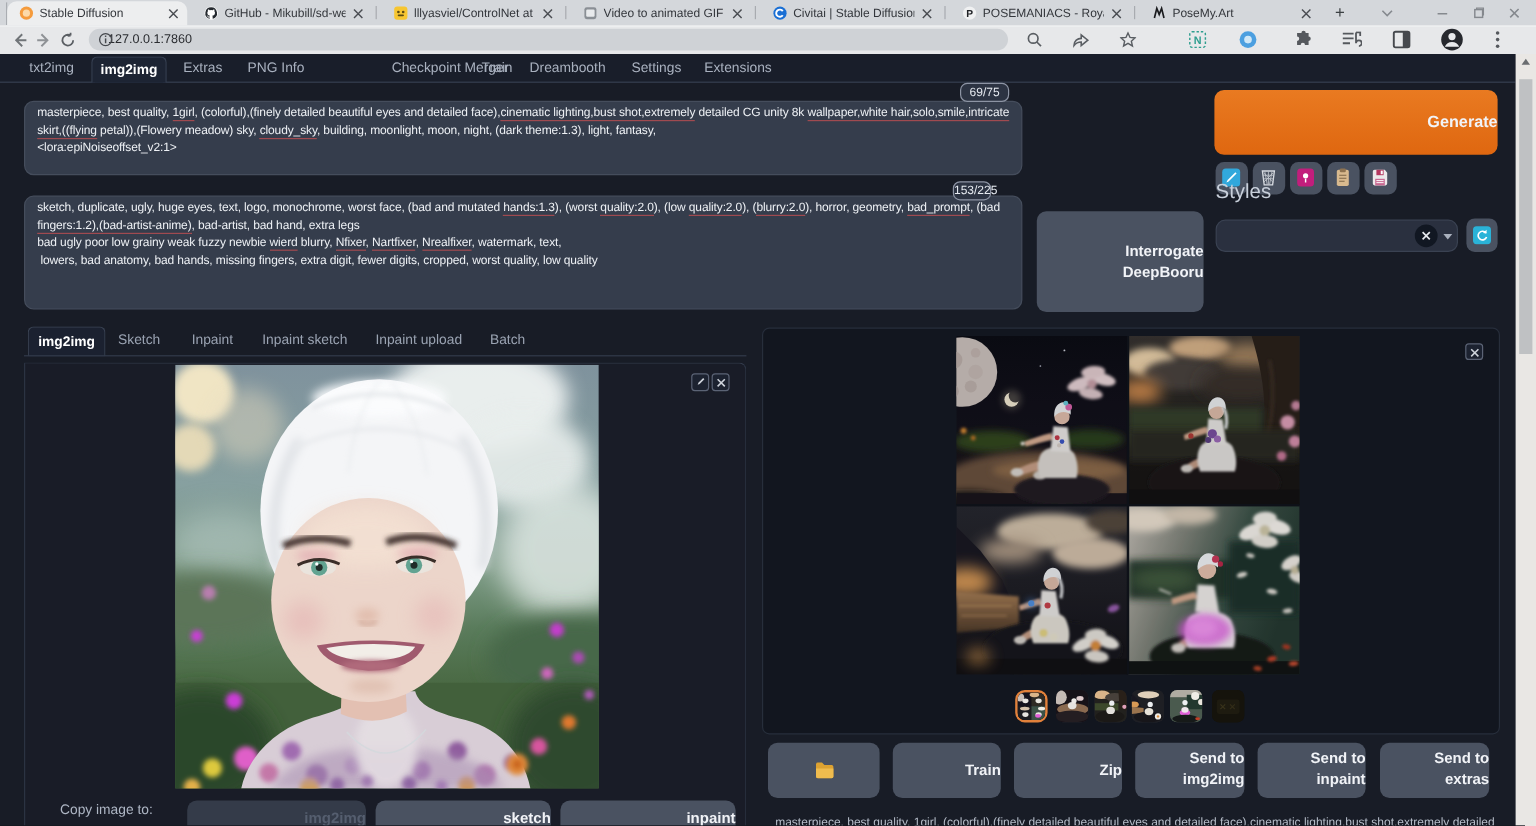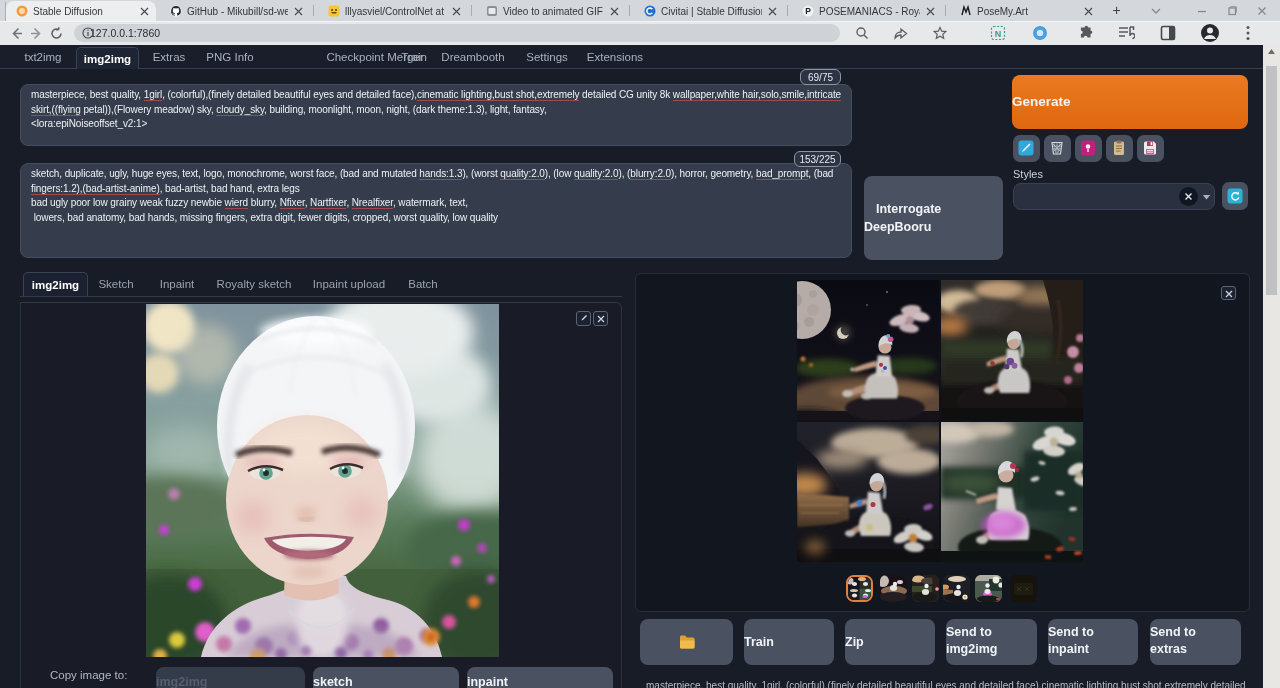--- a/index.html
+++ b/index.html
@@ -23,21 +23,21 @@
   #app > div, #app > svg, #appnav > div, .gbtn > svg, .gbtn > span, .sq > svg, .dd > div, .dd > svg, .rbtn > svg { position:absolute; }
   #appnav { left:0; top:0; width:1263px; height:24px; background:#191e2a; border-bottom:1px solid #363f50; }
   .anav { top:0; height:24px; line-height:24px; font-size:11.5px; color:#a9b1bf; text-align:center; }
   .anavsel { top:2px; height:22px; line-height:22px; font-size:11.5px; color:#fff; font-weight:bold; text-align:center; background:#1d2433; border:1px solid #3a4456; border-bottom:none; border-radius:5px 5px 0 0; }
 
   .ta { left:20px; width:832px; background:#353d4c; border:1px solid #454d5c; border-radius:8px; color:#eef1f5; font-size:10px; padding:3px 10px; }
   .ta .ln { position:relative; white-space:nowrap; height:14.5px; line-height:14.5px; letter-spacing:-0.1px; }
   .badge { background:#2c3342; border:1px solid #8d94a4; border-radius:6px; color:#e6eaf0; font-size:10px; text-align:center; }
   u.sp { text-decoration:none; border-bottom:1px solid #a04a50; }
 
-  .gbtn { background:#4a5261; border-radius:8px; color:#f1f3f7; font-weight:bold; font-size:12.5px; text-align:left; }
+  .gbtn { background:#4a5261; border-radius:8px; color:#f1f3f7; font-weight:bold; font-size:12.5px; text-align:right; }
   .mini { top:90px; width:27px; height:27px; background:#4a5261; border-radius:7px; }
   .icimg { position:absolute; left:5px; top:5px; width:16px; height:16px; }
 
   .ltab { top:227px; height:25px; line-height:25px; font-size:11.5px; color:#9aa3b2; text-align:center; }
   .sq { border:1px solid #5b6375; border-radius:3px; color:#ccd1da; text-align:center; background:#1c2230; }
   .thumb { top:530px; width:27px; height:27px; border-radius:6px; overflow:hidden; background:#23242c; }
 
   #scroll { left:1263px; top:45px; width:17px; height:643px; background:#e9e7e4; }
   #sthumb { left:1266px; top:66px; width:11px; height:229px; background:#bfc1c3; }
 </style>
@@ -217,21 +217,21 @@
       <div class="ln">&lt;lora:epiNoiseoffset_v2:1&gt;</div>
     </div>
     <div class="badge" style="left:800px;top:24px;width:41px;height:16px;line-height:15px;">69/75</div>
 
     <div class="ta" style="top:118px;height:95px;">
       <div class="ln">sketch, duplicate, ugly, huge eyes, text, logo, monochrome, worst face, (bad and mutated <u class="sp">hands:1.3</u>), (worst <u class="sp">quality:2.0</u>), (low <u class="sp">quality:2.0</u>), (<u class="sp">blurry:2.0</u>), horror, geometry, <u class="sp">bad_prompt</u>, (bad</div>
       <div class="ln"><u class="sp">fingers:1.2),(bad-artist-anime)</u>, bad-artist, bad hand, extra legs</div>
       <div class="ln">bad ugly poor low grainy weak fuzzy newbie <u class="sp">wierd</u> blurry, <u class="sp">Nfixer</u>, <u class="sp">Nartfixer</u>, <u class="sp">Nrealfixer</u>, watermark, text,</div>
       <div class="ln">&nbsp;lowers, bad anatomy, bad hands, missing fingers, extra digit, fewer digits, cropped, worst quality, low quality</div>
     </div>
-    <div class="badge" style="left:794px;top:106px;width:47px;height:16px;line-height:15px;">153/225</div>
+    <div class="badge" style="left:794px;top:106px;width:32px;height:16px;line-height:15px;">153/225</div>
     <div class="gbtn" style="left:864px;top:131px;width:139px;height:84px;">
         <span style="position:absolute;left:0;right:0;top:26px;padding-left:12px;">Interrogate</span>
         <span style="position:absolute;left:0;right:0;top:44px;">DeepBooru</span>
       </div>
 
     <div class="gbtn" style="left:1012px;top:30px;width:236px;height:54px;line-height:54px;background:linear-gradient(#e97a21,#df6710);font-size:13.5px;">Generate</div>
 
     <div class="mini" style="left:1013px;">
       <svg class="icimg" viewBox="0 0 16 16">
           <rect x="0.5" y="0.5" width="15" height="15" rx="3" fill="#31a8dc"></rect>
@@ -261,42 +261,42 @@
     <div class="mini" style="left:1137px;">
       <svg class="icimg" viewBox="0 0 16 16">
           <path d="M2 3 a1.5 1.5 0 0 1 1.5-1.5 H12 L14 4 V13 a1.5 1.5 0 0 1 -1.5 1.5 H3.5 A1.5 1.5 0 0 1 2 13 Z" fill="#ece9ea"></path>
           <rect x="5" y="1.5" width="6" height="4.5" fill="#b4375f"></rect>
           <rect x="8.6" y="2.2" width="1.7" height="3" fill="#fff"></rect>
           <rect x="4" y="9" width="8" height="5.5" fill="#c96a92"></rect>
           <path d="M5 10.5 H11 M5 12.2 H11" stroke="#fff" stroke-width="0.8"></path>
         </svg>
     </div>
 
-    <div style="left:1013px;top:123px;font-size:11px;color:#c9d0db;">Styles</div>
+    <div style="left:1013px;top:105px;font-size:17px;color:#c9d0db;">Styles</div>
     <div class="dd" style="left:1013px;top:138px;width:202px;height:27px;background:#2a303f;border:1px solid #3a4252;border-radius:8px;">
       <div style="left:165px;top:3px;width:19px;height:19px;border-radius:50%;background:#111722;">
           <svg style="position:absolute;left:5px;top:5px" width="9" height="9" viewBox="0 0 9 9">
             <path d="M1.5 1.5 L7.5 7.5 M7.5 1.5 L1.5 7.5" stroke="#e6e9ee" stroke-width="1.4"></path>
           </svg>
         </div>
       <svg style="left:188px;top:10px" width="9" height="7" viewBox="0 0 9 7">
           <path d="M0.8 1 L4.5 5.5 L8.2 1 Z" fill="#aab1bd"></path>
         </svg>
     </div>
     <div class="rbtn" style="left:1222px;top:137px;width:26px;height:28px;background:#4a5261;border-radius:7px;">
       <svg style="left:5px;top:6px" width="16" height="16" viewBox="0 0 16 16">
           <rect x="0.5" y="0.5" width="15" height="15" rx="3" fill="#2ab3d8"></rect>
           <path d="M11.3 6.2 A3.6 3.6 0 1 0 11.8 9.5" stroke="#fff" stroke-width="1.4" fill="none"></path>
           <path d="M11.8 3.4 L11.8 6.6 L8.8 6.2 Z" fill="#fff"></path>
         </svg>
     </div>
     <div class="ltab" style="left:23px;top:227px;width:65px;color:#fff;font-weight:bold;background:#1b2130;border:1px solid #3a4353;border-bottom:none;border-radius:5px 5px 0 0;">img2img</div>
     <div class="ltab" style="left:96px;width:40px;">Sketch</div>
     <div class="ltab" style="left:155px;width:44px;">Inpaint</div>
-    <div class="ltab" style="left:214px;width:80px;">Royalty sketch</div>
+    <div class="ltab" style="left:214px;width:80px;">Inpaint sketch</div>
     <div class="ltab" style="left:309px;width:80px;">Inpaint upload</div>
     <div class="ltab" style="left:401px;width:44px;">Batch</div>
     <div style="left:20px;top:251px;width:602px;height:1px;background:#323b4b;"></div>
     <div id="lpanel" style="left:20px;top:257px;width:602px;height:500px;border:1px solid #2b3342;border-top-color:#323b4b;border-radius:0 6px 6px 6px;background:#191c27;"></div>
 
     <svg id="mainimg" style="left:146px;top:259px;" width="353" height="353" viewBox="0 0 353 353">
       <defs>
         <linearGradient id="sky" x1="0" y1="0" x2="0" y2="1">
           <stop offset="0" stop-color="#7f929d"></stop>
             <stop offset="0.28" stop-color="#87a0a0"></stop>

